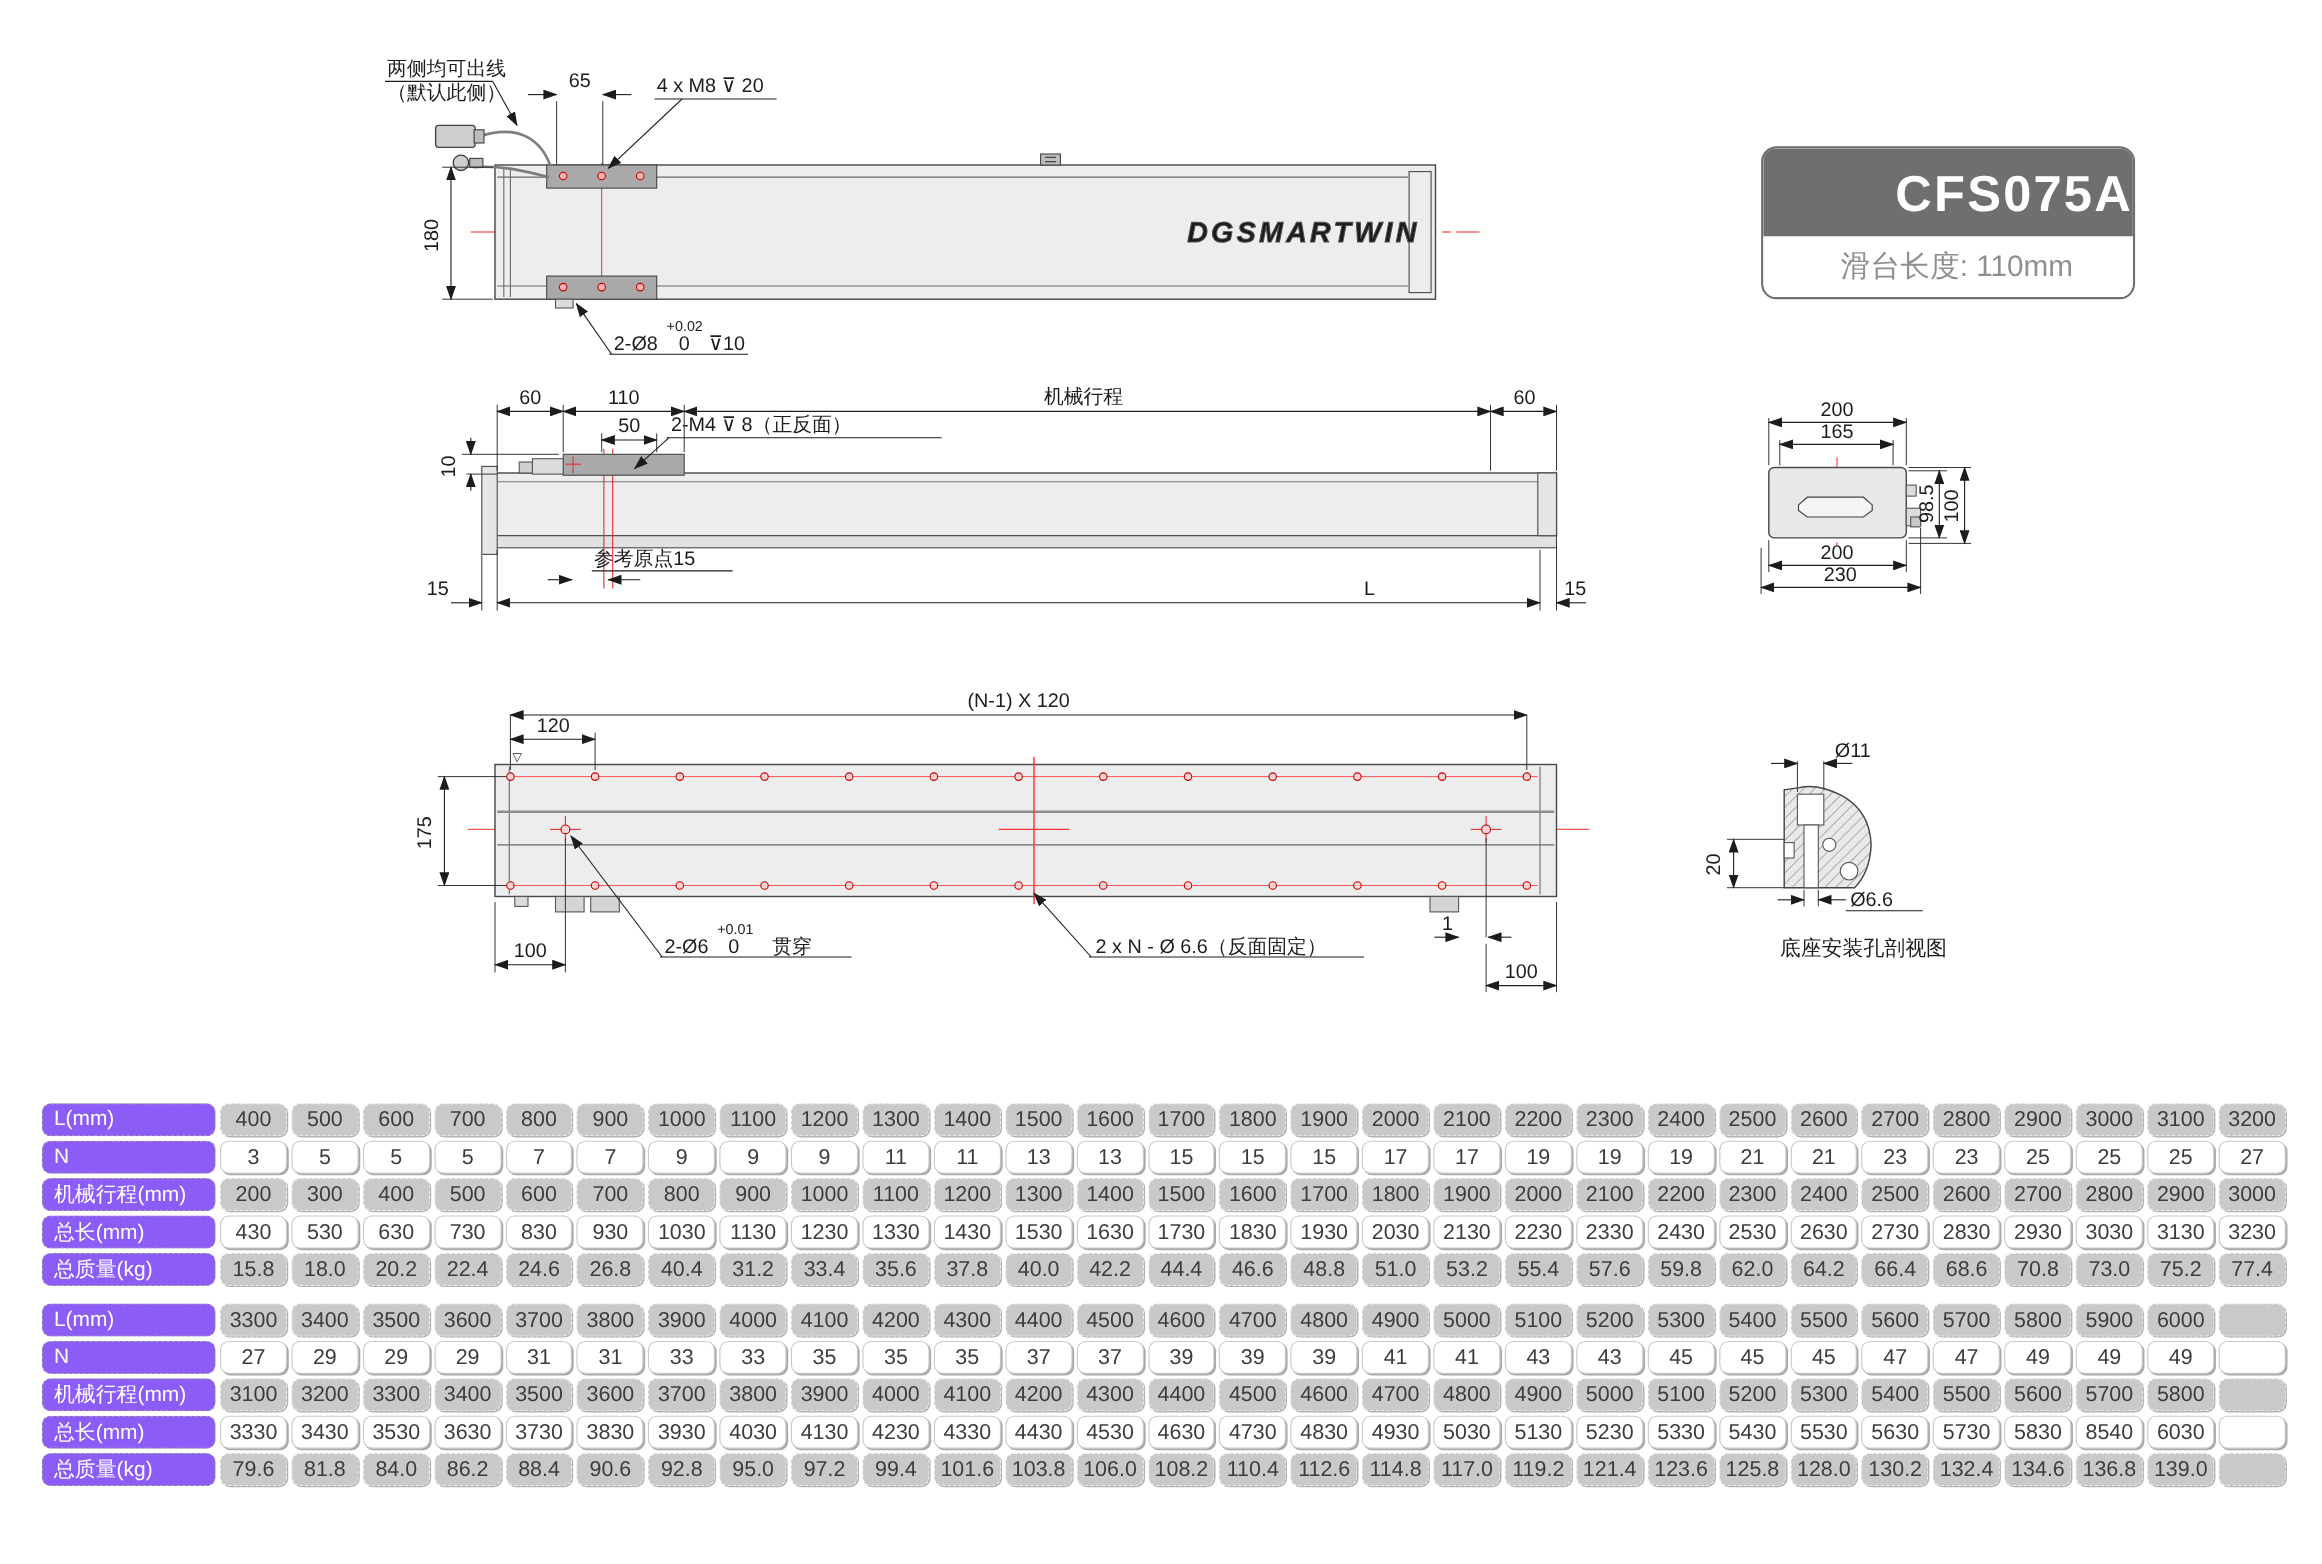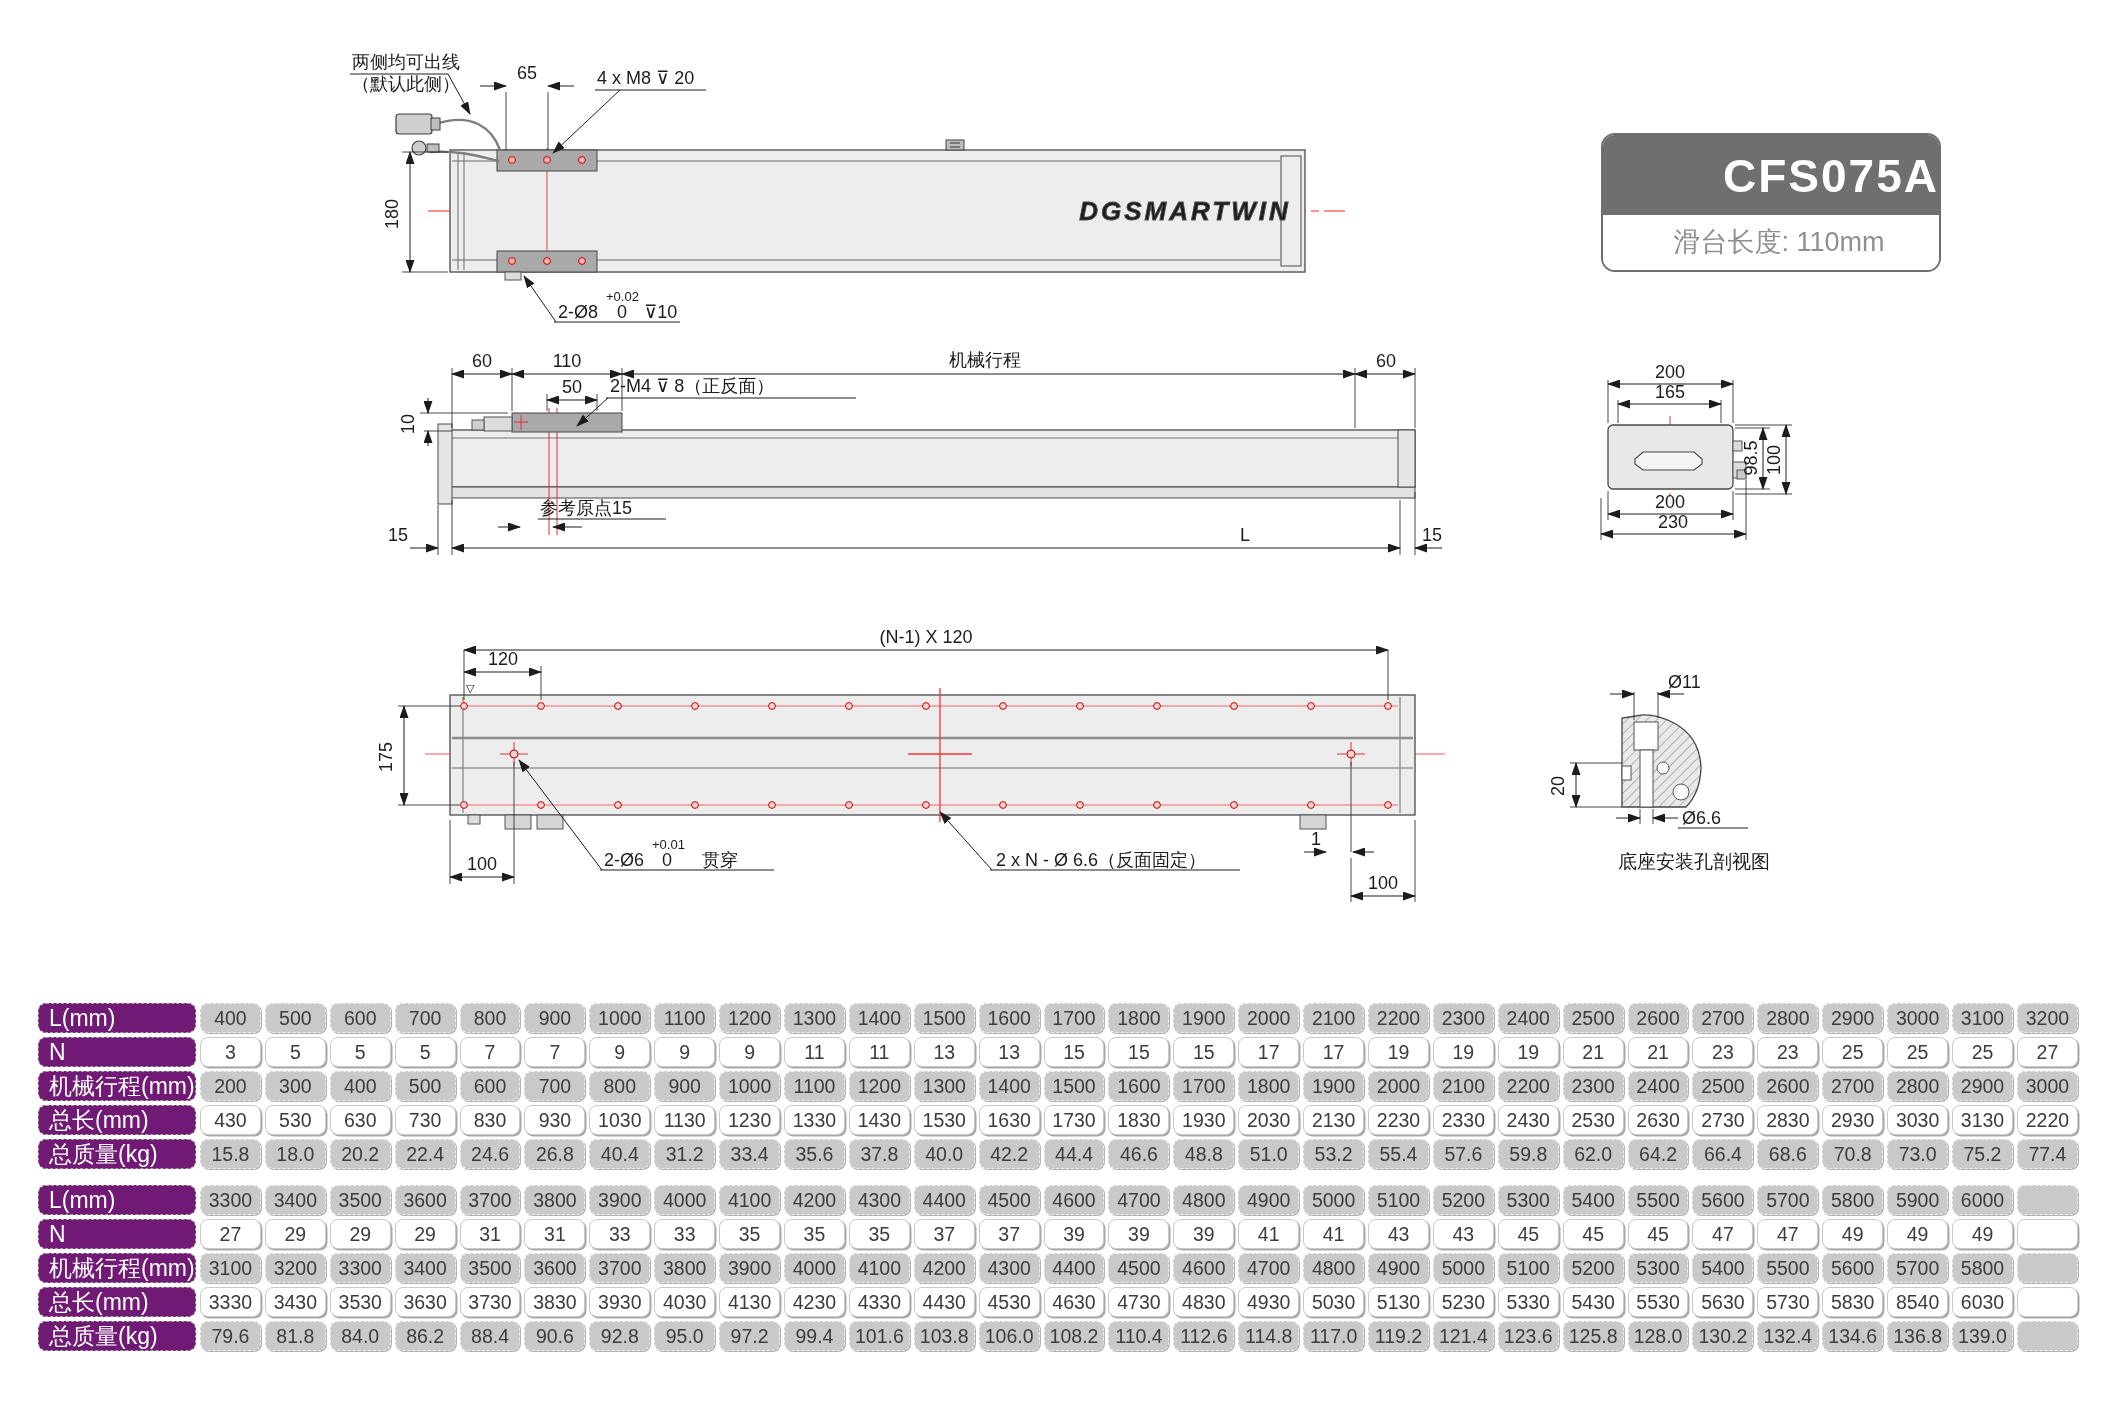--- a/index.html
+++ b/index.html
@@ -13,22 +13,22 @@
   .badge{position:absolute;left:1601px;top:133px;width:336px;border-radius:14px;
          overflow:hidden;border:2px solid #6f6f6f;box-shadow:0 0 0 1px #fff inset;}
   .badge-top{background:#6f6f6f;color:#fff;font-size:46px;font-weight:bold;
              text-align:right;padding:14px 0 12px 0;letter-spacing:2px;}
   .badge-bottom{background:#fff;color:#8f8f8f;font-size:27px;text-align:center;
                 padding:9px 0 10px 16px;}
   
   .dtable{position:absolute;left:38px;width:2040px;}
   #t1{top:1003px;} #t2{top:1185px;}
   .trow{display:flex;gap:4px;margin-bottom:4px;}
-  .tlabel{width:158px;min-width:158px;background:#701a75;color:#fff;border-radius:8px;
-          font-size:23px;display:flex;align-items:center;padding-left:10px;height:30px;
+  .tlabel{width:158px;min-width:158px;background:#8b5cf6;color:#fff;border-radius:8px;
+          font-size:19px;display:flex;align-items:center;padding-left:10px;height:30px;
           box-sizing:border-box;border:1px dashed #a5a5a5;}
   .tcell{flex:1;display:flex;align-items:center;justify-content:center;font-size:19.5px;
          color:#3c3c3c;border-radius:8px;height:30px;box-sizing:border-box;}
   .tcell.g{background:#c9c9c9;border:1px dashed #efefef;box-shadow:1px 1px 0 #b2b2b2;}
   .tcell.w{background:#fff;border:1px solid #c9c9c9;box-shadow:1.5px 1.5px 0 #a9a9a9;}
 </style>
 </head>
 <body>
 
 <div id="stage">
@@ -463,21 +463,21 @@
         <div class="tcell w">2230</div>
         <div class="tcell w">2330</div>
         <div class="tcell w">2430</div>
         <div class="tcell w">2530</div>
         <div class="tcell w">2630</div>
         <div class="tcell w">2730</div>
         <div class="tcell w">2830</div>
         <div class="tcell w">2930</div>
         <div class="tcell w">3030</div>
         <div class="tcell w">3130</div>
-        <div class="tcell w">2220</div>
+        <div class="tcell w">3230</div>
       </div>
       <div class="trow">
         <div class="tlabel">总质量(kg)</div>
         <div class="tcell g">15.8</div>
         <div class="tcell g">18.0</div>
         <div class="tcell g">20.2</div>
         <div class="tcell g">22.4</div>
         <div class="tcell g">24.6</div>
         <div class="tcell g">26.8</div>
         <div class="tcell g">40.4</div>

